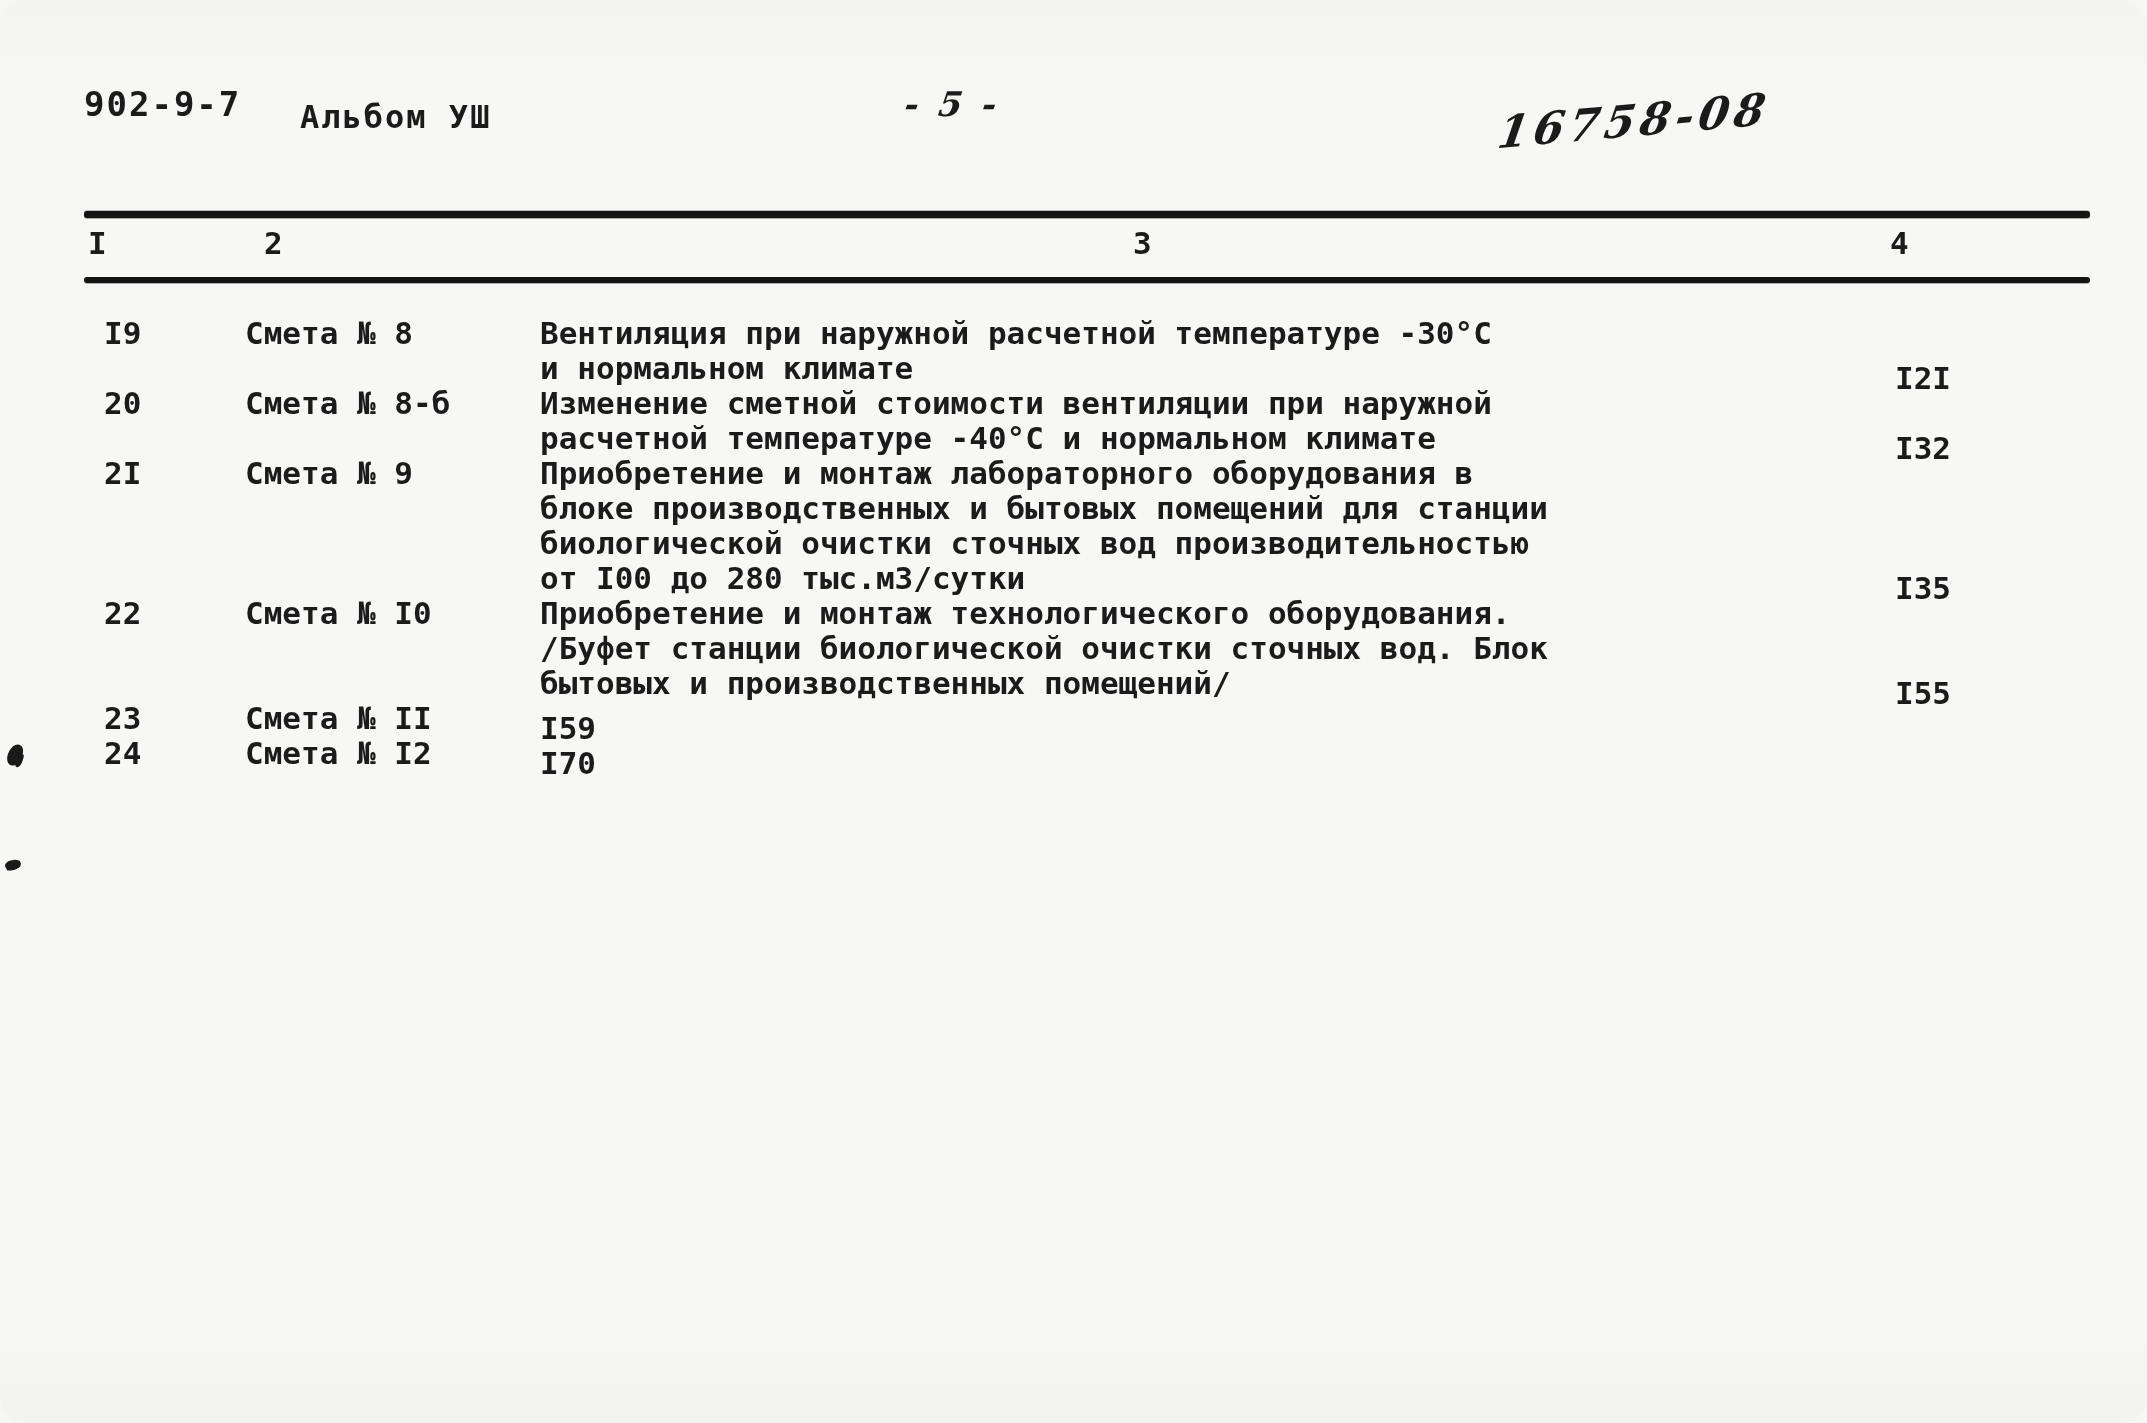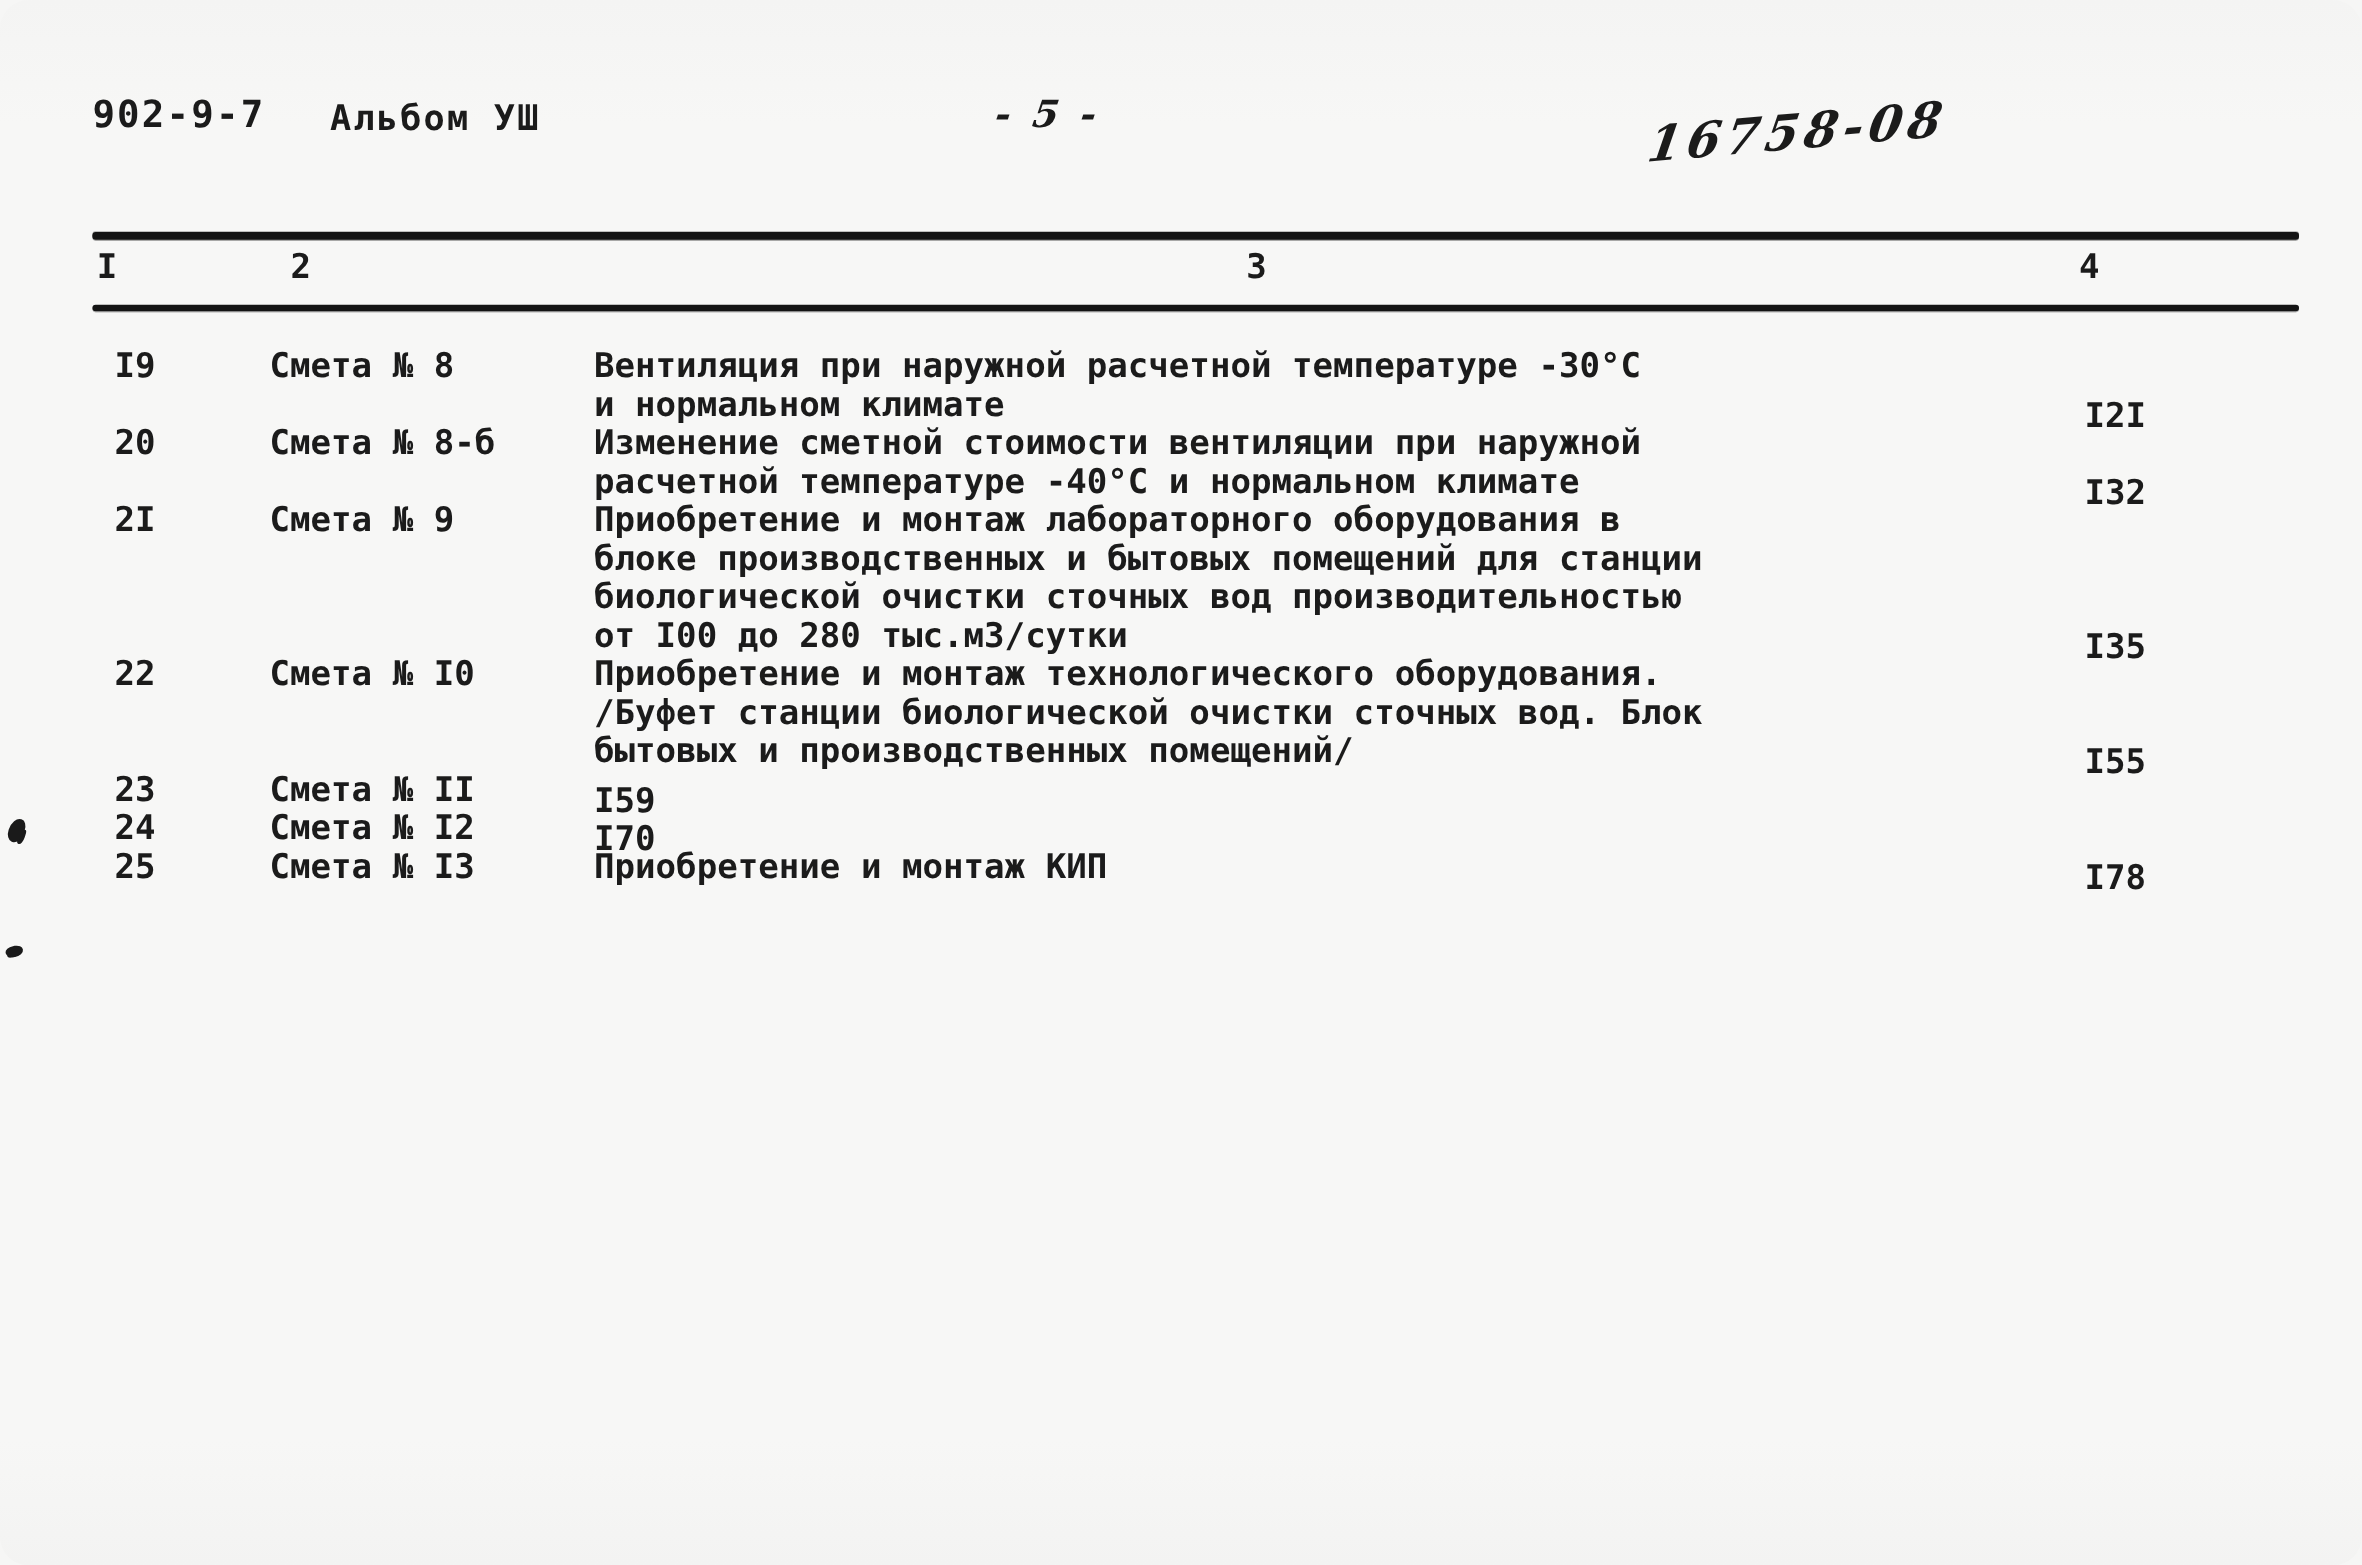--- a/index.html
+++ b/index.html
@@ -8,21 +8,21 @@
     background:#f6f6f5;
     position:relative;
     overflow:hidden;
     font-family:"DejaVu Sans Mono", monospace;
     color:#1b1b1b;
   }
   .scan-page{position:absolute;inset:0;background:linear-gradient(180deg,#f4f4f3 0%,#f7f7f6 8%,#f7f7f6 92%,#f3f3f2 100%);border-radius:26px;}
 
   
   .doc-code{position:absolute;left:84px;top:84px;font-size:34px;font-weight:700;letter-spacing:2px;}
-  .album{position:absolute;left:300px;top:88px;font-size:32px;font-weight:700;letter-spacing:2px;}
+  .album{position:absolute;left:300px;top:98px;font-size:32px;font-weight:700;letter-spacing:2px;}
   .page-num{
     position:absolute;left:905px;top:84px;
     font-family:"DejaVu Serif", serif;font-style:italic;font-weight:700;
     font-size:34px;letter-spacing:4px;transform:skewX(-8deg);
   }
   .hand-number{
     position:absolute;left:1498px;top:95px;
     font-family:"DejaVu Serif", serif;font-style:italic;font-weight:700;
     font-size:44px;letter-spacing:5px;
     transform:rotate(-5deg) skewX(-14deg);
@@ -120,26 +120,20 @@
       <div class="cell estimate">Смета № II</div>
       <div class="cell page">I59</div>
     </div>
 
     <div class="toc-row">
       <div class="cell num">24</div>
       <div class="cell estimate">Смета № I2</div>
       <div class="cell page">I70</div>
     </div>
 
-    <div class="toc-row">
-      <div class="cell num">25</div>
-      <div class="cell estimate">Смета № I3</div>
-      <div class="cell desc">Приобретение и монтаж КИП</div>
-      <div class="cell page">I78</div>
-    </div>
 
 
   </div>
 
   <div class="speck speck-1"></div>
   <div class="speck speck-2"></div>
 
 </div>
 
 </body></html>

